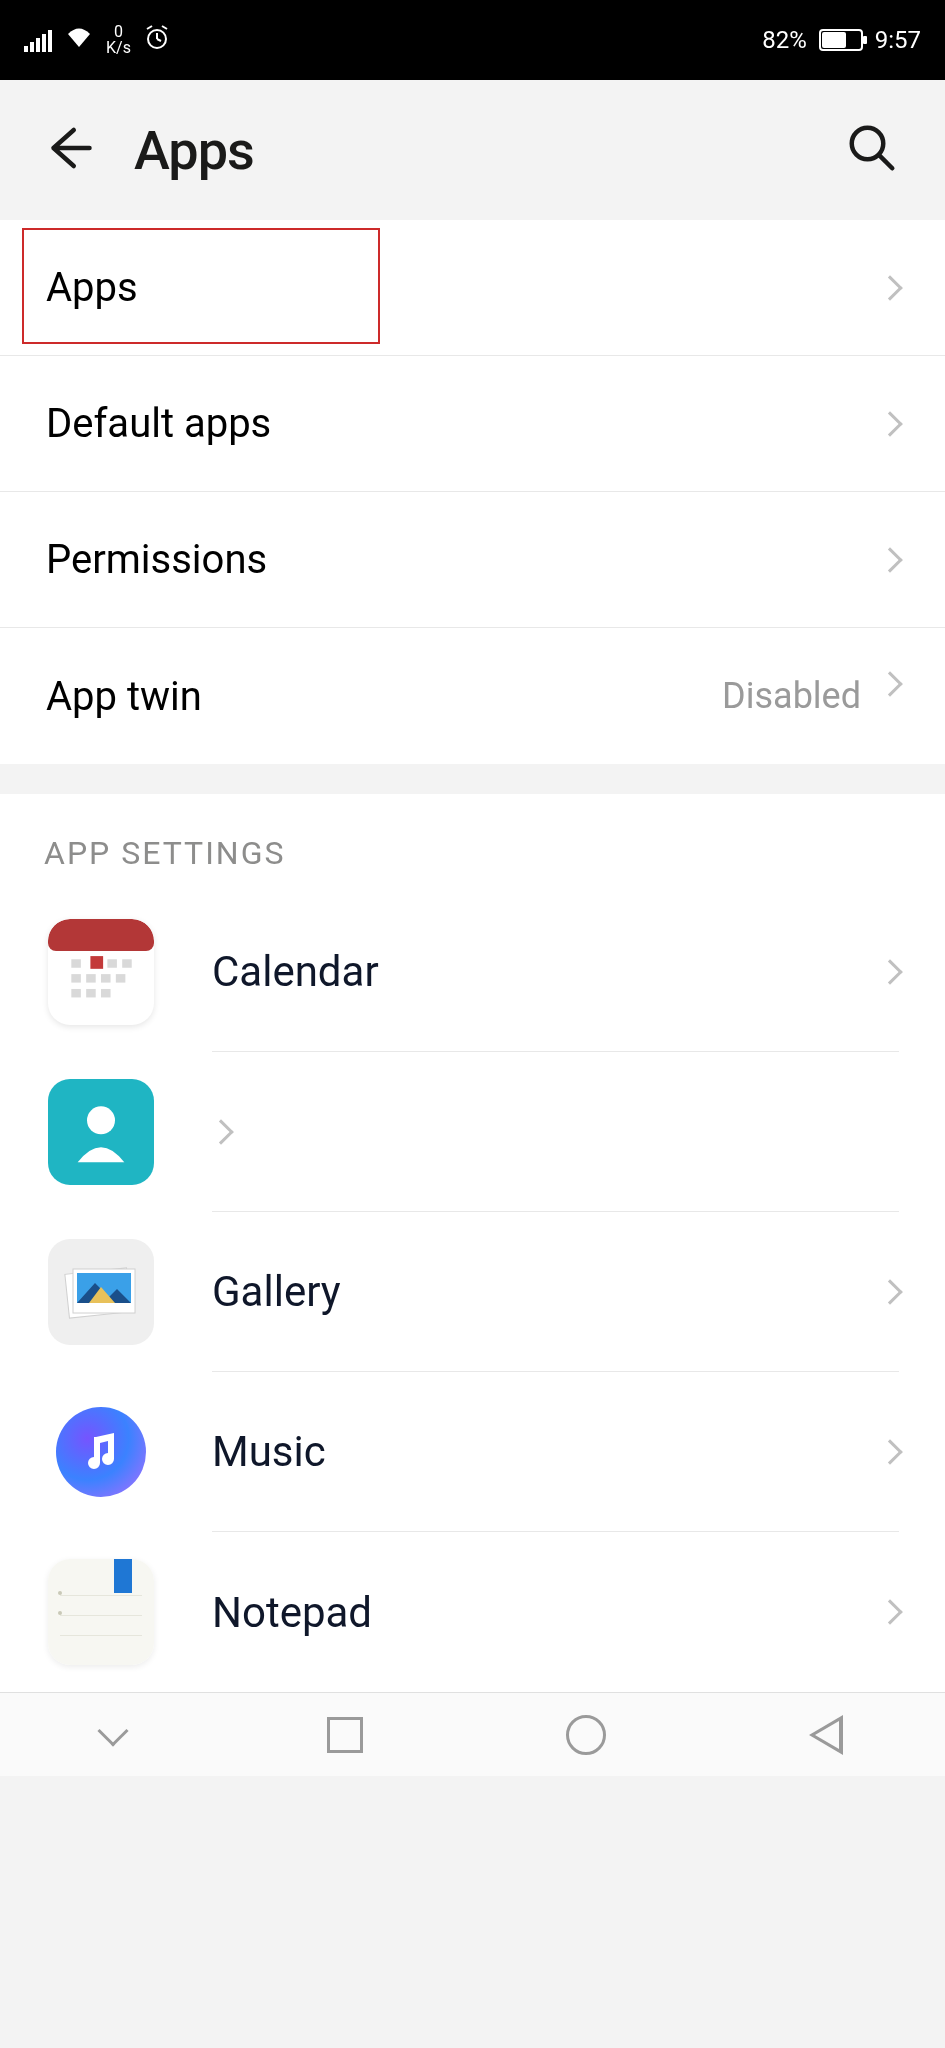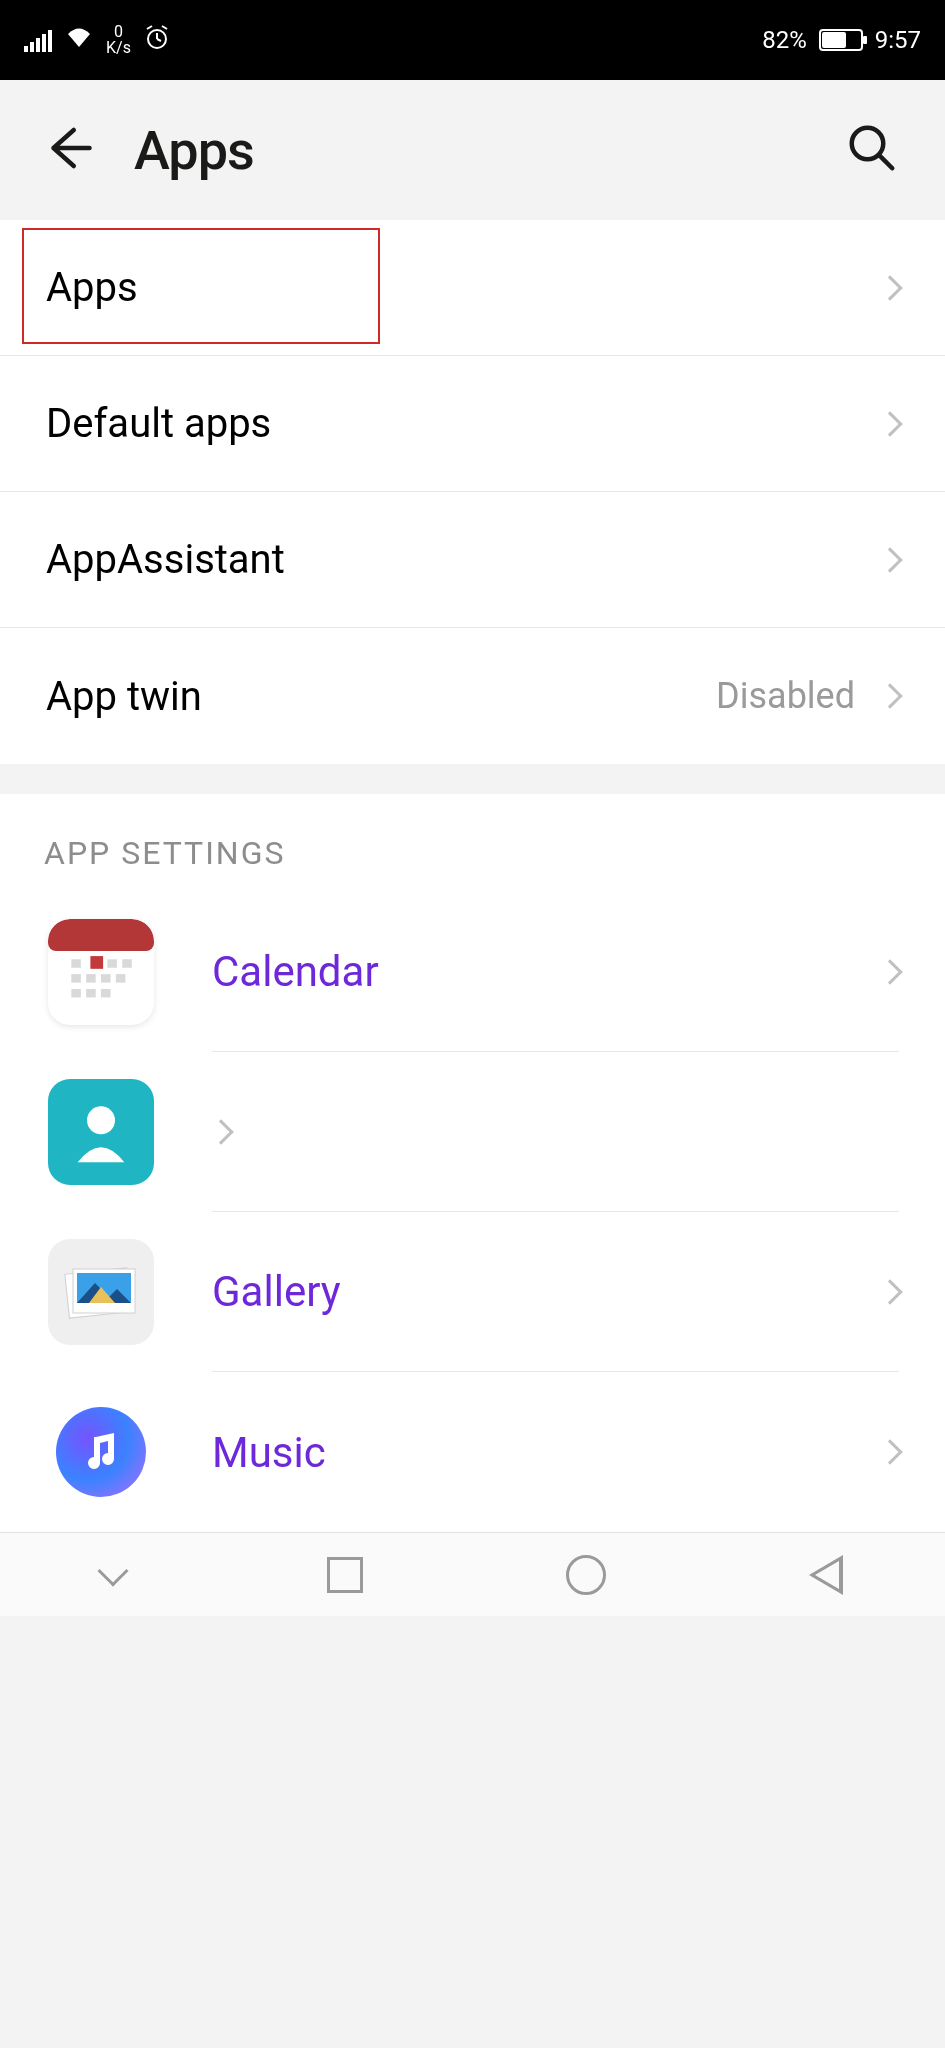--- a/index.html
+++ b/index.html
@@ -100,21 +100,21 @@
     justify-content: space-between;
     padding: 0 46px 0 46px;
     min-height: 136px;
     font-size: 40px;
     border-bottom: 1px solid #e8e8e8;
     position:relative;
   }
   .row:last-child { border-bottom:none; }
   .row-label { color:#000; }
   .row-value { color:#9a9a9a; font-size: 36px; margin-right: 10px;}
-  .row-right { display:flex; align-items:center; gap:16px;margin-left:24px; }
+  .row-right { display:flex; align-items:flex-start; gap:10px;margin-left:24px; }
   .highlight-box {
     position:absolute;
     border: 2px solid #cd2a2a;
     left: 22px;
     top: 8px;
     width: 358px;
     height: 116px;
     pointer-events:none;
   }
   .section-gap { height: 30px; background:#f3f3f3; }
@@ -147,21 +147,21 @@
     flex:1;
     display:flex;
     align-items:center;
     justify-content:space-between;
     border-bottom: 1px solid #e8e8e8;
     min-height: 160px;
   }
   .app-row:last-child .app-body { border-bottom: none; }
   .app-row .app-label {
     font-size: 42px;
-    color:#6d28d9;
+    color:#0f172a;
   }
   
   .chevron {
     width: 18px;
     height: 18px;
     border-right: 3px solid #c0c0c0;
     border-bottom: 3px solid #c0c0c0;
     transform: rotate(-45deg);
     flex-shrink:0;
   }
@@ -299,21 +299,21 @@
         <span class="chevron"></span>
       </span>
   </div>
   <div class="row">
     <span class="row-label">Default apps</span>
     <span class="row-right">
         <span class="chevron"></span>
       </span>
   </div>
   <div class="row">
-    <span class="row-label">AppAssistant</span>
+    <span class="row-label">Permissions</span>
     <span class="row-right">
         <span class="chevron"></span>
       </span>
   </div>
   <div class="row">
     <span class="row-label">App twin</span>
     <span class="row-right">
       <span class="row-value">Disabled</span>
       <span class="chevron"></span>
     </span>
@@ -383,20 +383,34 @@
             <path d="M20 10 L38 6 V32 A6 6 0 1 1 32 26 V14 L24 16 V36 A6 6 0 1 1 18 30 V10 Z" fill="#fff"></path>
           </svg>
       </div>
     </div>
     <div class="app-body">
       <span class="app-label">Music</span>
       <span class="chevron"></span>
     </div>
   </div>
 
+  <div class="app-row">
+    <div class="icon icon-notepad">
+      <span class="bm"></span>
+      <span class="line" style="top:36px"></span>
+      <span class="line" style="top:56px"></span>
+      <span class="line" style="top:76px"></span>
+      <span style="position:absolute;left:10px;top:32px;width:4px;height:4px;background:#c9c9b8;border-radius:50%"></span>
+      <span style="position:absolute;left:10px;top:52px;width:4px;height:4px;background:#c9c9b8;border-radius:50%"></span>
+    </div>
+    <div class="app-body">
+      <span class="app-label">Notepad</span>
+      <span class="chevron"></span>
+    </div>
+  </div>
 </div>
 
 <div class="nav-bar">
   <span>
       <div class="nav-down"></div>
     </span>
   <span>
       <div class="nav-square"></div>
     </span>
   <span>

